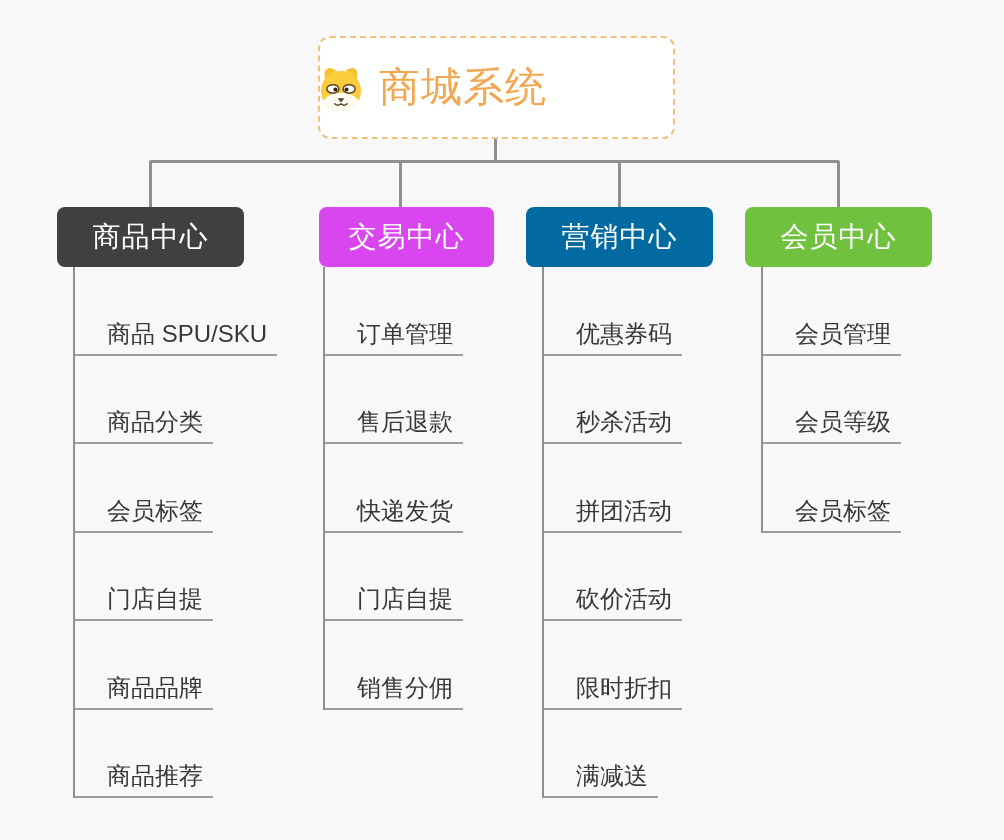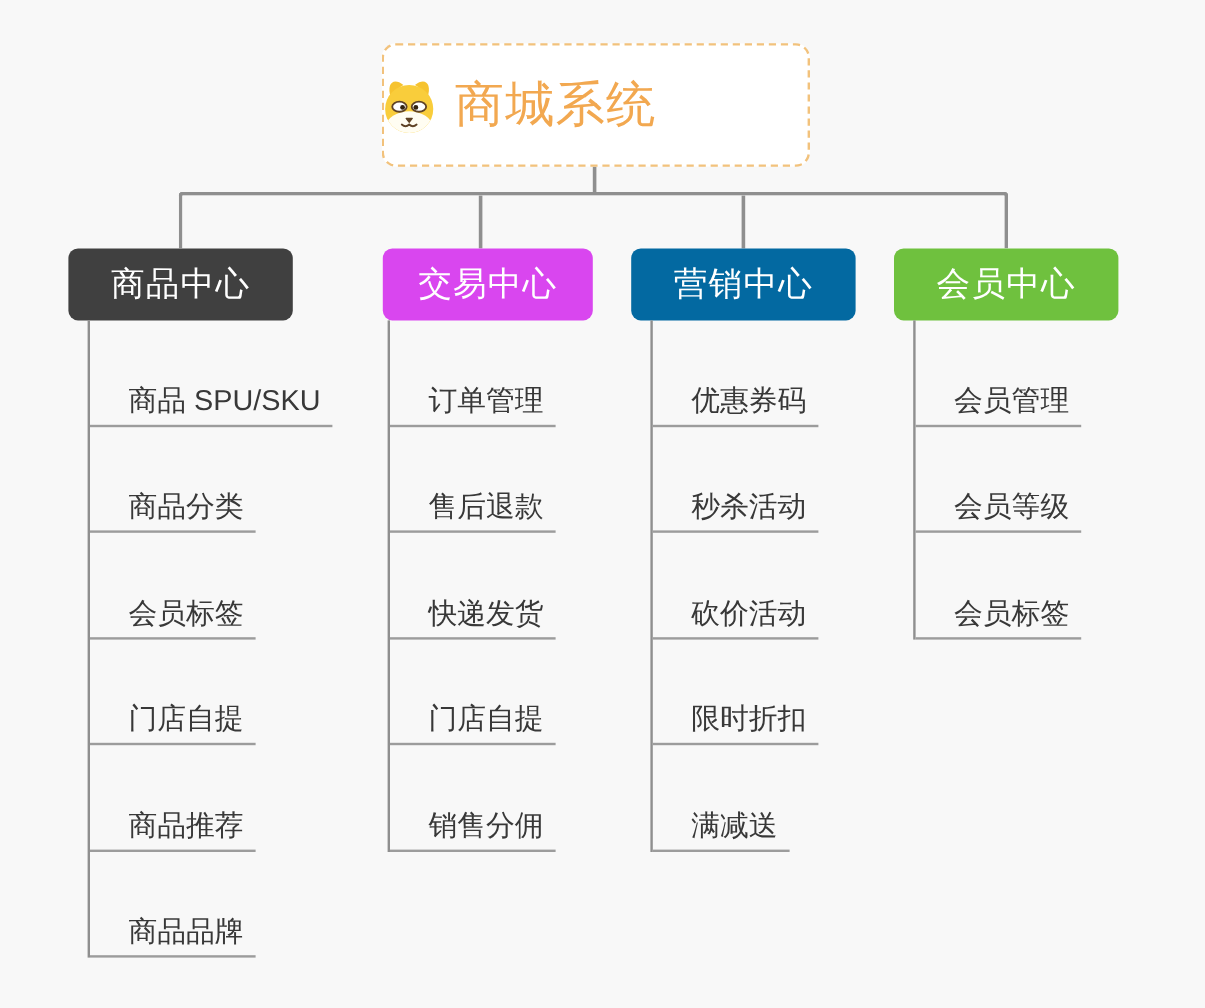--- a/index.html
+++ b/index.html
@@ -98,22 +98,22 @@
 
   <div class="branch" style="left:57px">
     <div class="branch-header" style="background-color: #404040;">
       <span>商品中心</span>
     </div>
     <div class="branch-items">
       <div class="item">商品 SPU/SKU</div>
       <div class="item">商品分类</div>
       <div class="item">会员标签</div>
       <div class="item">门店自提</div>
+      <div class="item">商品品牌</div>
       <div class="item">商品推荐</div>
-      <div class="item">商品品牌</div>
     </div>
   </div>
 
   <div class="branch" style="left:307px">
     <div class="branch-header" style="background-color: #d946ef; margin-left: 12px;">
       <span>交易中心</span>
     </div>
     <div class="branch-items">
       <div class="item">订单管理</div>
       <div class="item">售后退款</div>
@@ -123,20 +123,21 @@
     </div>
   </div>
 
   <div class="branch" style="left:526px">
     <div class="branch-header" style="background-color: #0369a1; justify-content: center;">
       <span>营销中心</span>
     </div>
     <div class="branch-items">
       <div class="item">优惠券码</div>
       <div class="item">秒杀活动</div>
+      <div class="item">拼团活动</div>
       <div class="item">砍价活动</div>
       <div class="item">限时折扣</div>
       <div class="item">满减送</div>
     </div>
   </div>
 
   <div class="branch" style="left:745px">
     <div class="branch-header" style="background-color: rgb(111, 193, 62); text-align: right;">
       <span>会员中心</span>
     </div>

